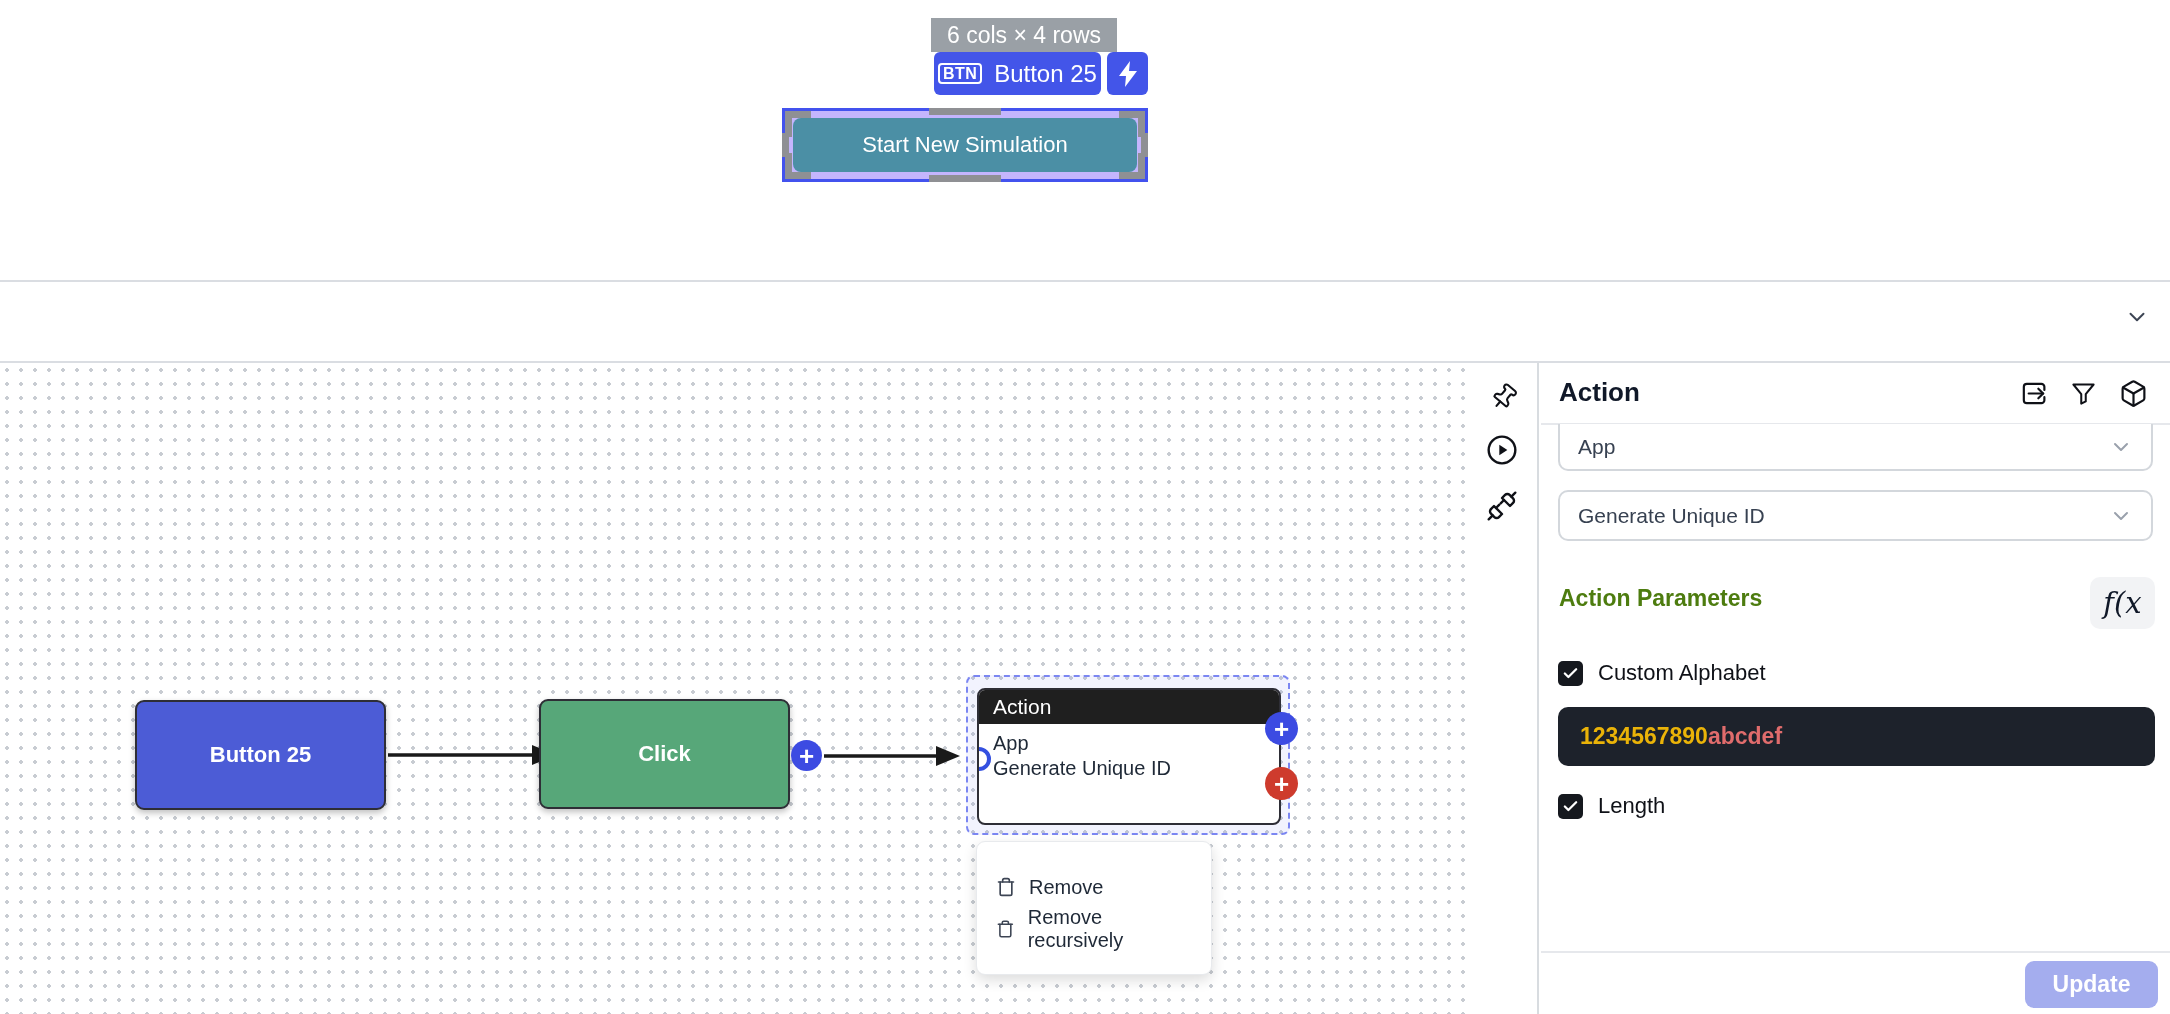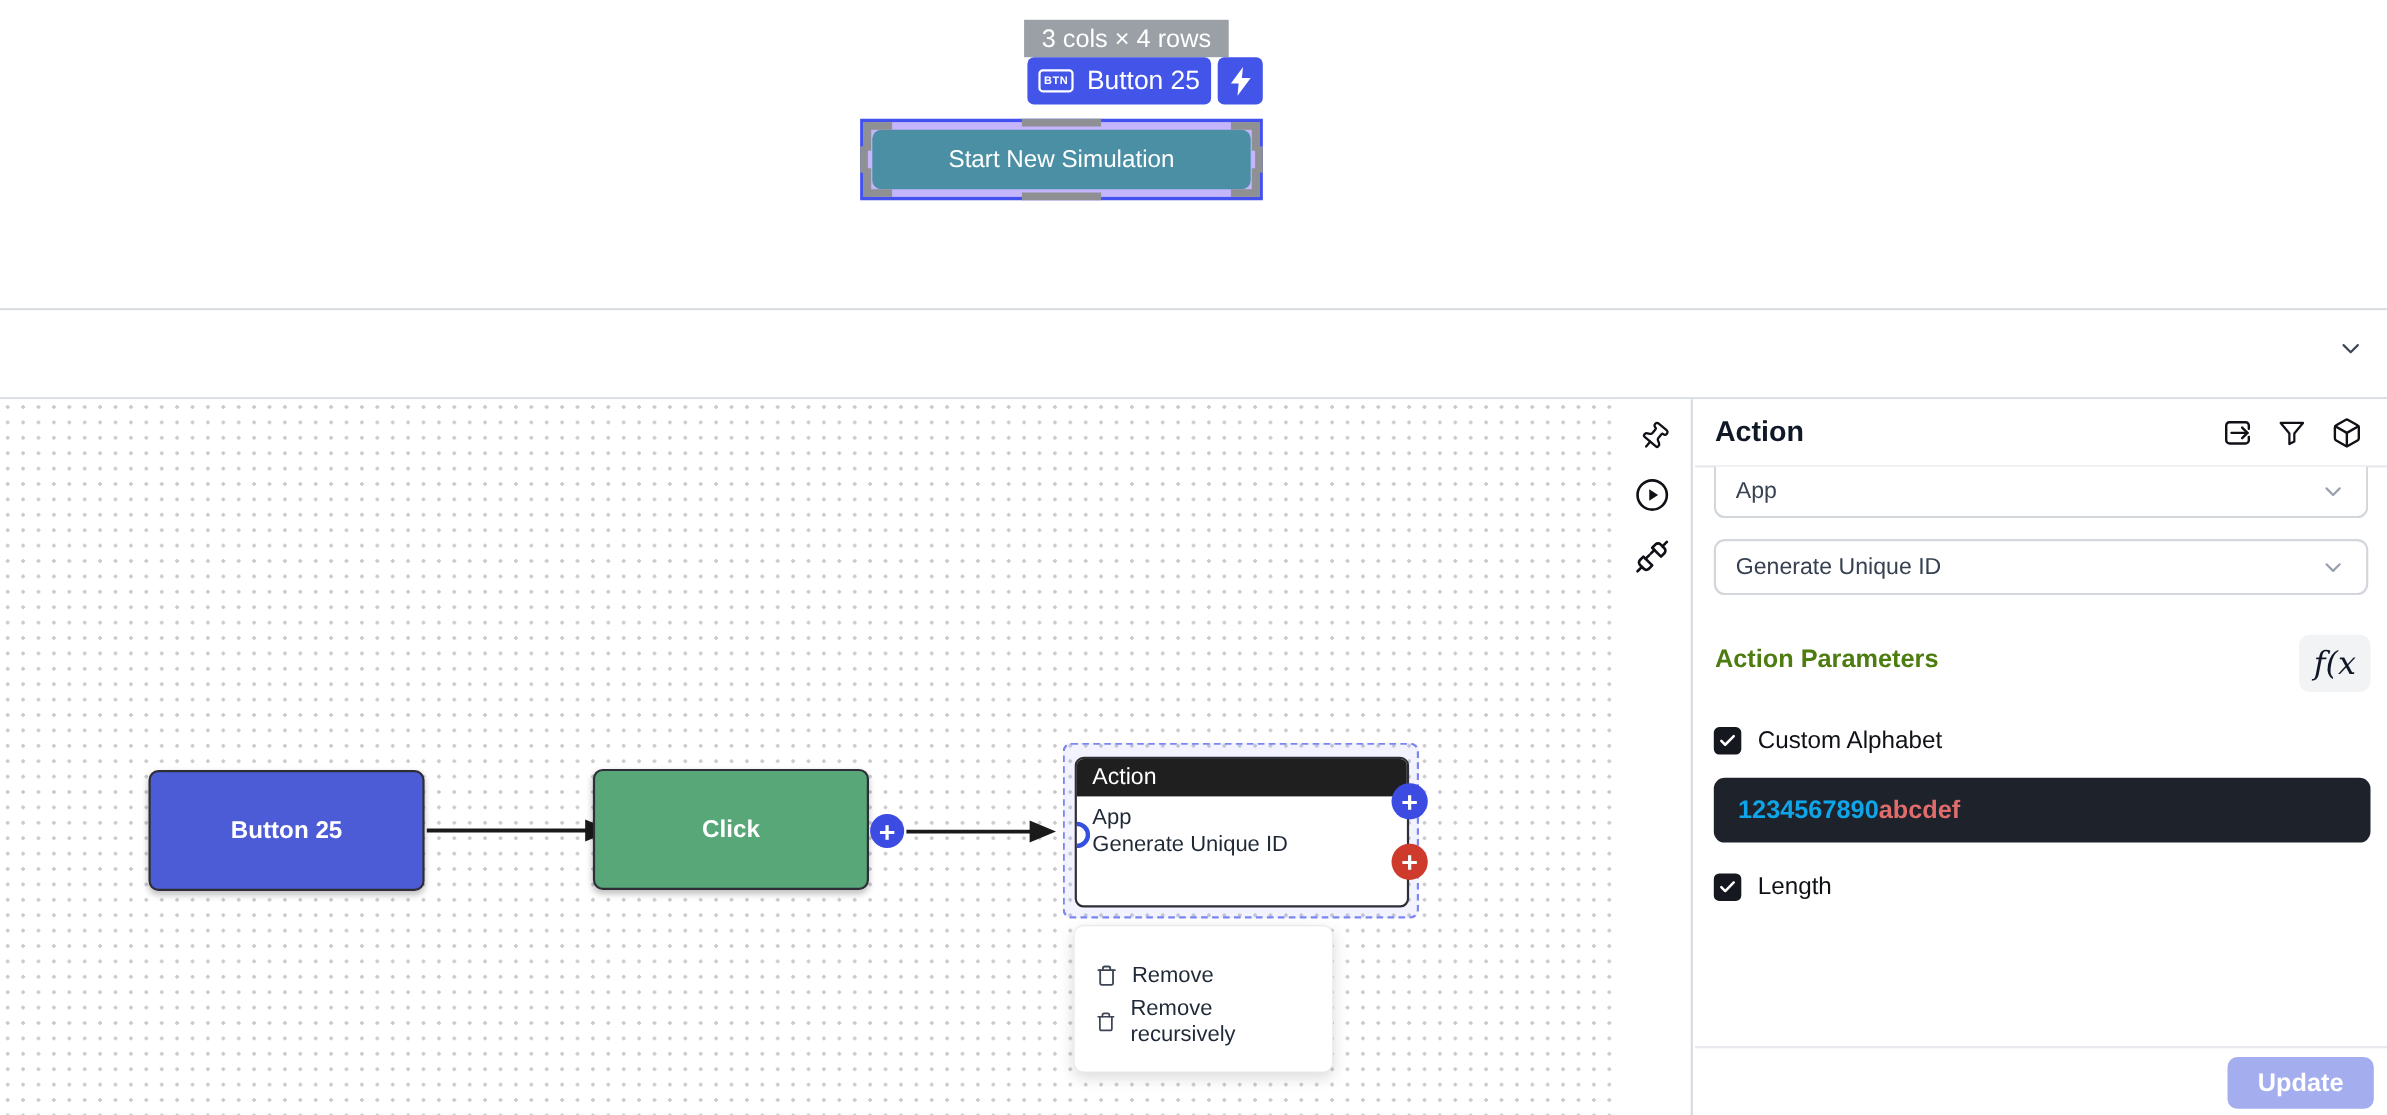--- a/index.html
+++ b/index.html
@@ -6,21 +6,21 @@
   html,body { background:#fff; }
   body { font-family:"Liberation Sans", sans-serif; }
   #app { position:relative; width:2170px; height:1014px; background:#fff; overflow:hidden; }
 
   
   .size-tooltip { position:absolute; left:931px; top:18px; width:186px; height:34px;
     background:#9aa0a6; color:#fff; font-size:23px; display:flex; align-items:center; justify-content:center; }
   .btn-blue { position:absolute; background:#4355e9; border-radius:6px; display:flex; align-items:center;
     justify-content:center; color:#fff; cursor:pointer; }
   .btn-widget { left:934px; top:52px; width:167px; height:43px; gap:12px; font-size:24px; }
-  .btn-badge { width:32px; height:21px; border:2.5px solid #fff; border-radius:4px; font-size:10px;
+  .btn-badge { width:44px; height:21px; border:2.5px solid #fff; border-radius:4px; font-size:16px;
     font-weight:bold; display:flex; align-items:center; justify-content:center; letter-spacing:.5px; }
   .btn-bolt { left:1107px; top:52px; width:41px; height:43px; }
 
   .selection-box { position:absolute; left:782px; top:108px; width:366px; height:74px;
     border:3px solid #4352ee; background:#c4b5fd; }
   .sim-button { position:absolute; left:8px; top:7px; width:344px; height:54px; background:#4b8fa5;
     border-radius:8px; color:#fff; font-size:22px; display:flex; align-items:center; justify-content:center; cursor:pointer; }
   .handle { position:absolute; background:#8f9094; }
   .h-top    { left:50%; top:-3px;  width:72px; height:7px; margin-left:-36px; }
   .h-bottom { left:50%; bottom:-3px; width:72px; height:7px; margin-left:-36px; }
@@ -84,35 +84,35 @@
   .fx-btn { position:absolute; left:551px; top:214px; width:65px; height:52px; background:#f2f3f5;
     border-radius:10px; display:flex; align-items:center; justify-content:center;
     font-family:"DejaVu Serif", serif; font-style:italic; font-size:29px; color:#101828; cursor:pointer;text-align:right; }
 
   .check-row { position:absolute; left:19px; display:flex; align-items:center; gap:15px; }
   .checkbox { width:25px; height:25px; background:#15181e; border-radius:5px; display:flex;
     align-items:center; justify-content:center; cursor:pointer; }
   .check-label { font-size:22px; color:#0f1117; }
   .dark-input { position:absolute; left:19px; width:597px; height:59px; background:#1d222b; border-radius:10px;
     display:flex; align-items:center; padding:0 22px; font-size:23px; font-weight:bold; cursor:text; }
-  .txt-gold { color:#0ea5e9; }
+  .txt-gold { color:#eab308; }
   .txt-red { color:#e06c6c; }
 
   .update-btn { position:absolute; left:486px; top:598px; width:133px; height:47px; background:#a4adee;
     border-radius:9px; color:#fff; font-size:23px; font-weight:bold; display:flex; align-items:center;
     justify-content:center; cursor:pointer; }
 
   svg.icon { display:block; }
 </style>
 </head>
 <body>
 
 <div id="app">
 
-  <div class="size-tooltip">3 cols × 4 rows</div>
+  <div class="size-tooltip">6 cols × 4 rows</div>
 
   <div class="btn-blue btn-widget">
     <span class="btn-badge">BTN</span>
     <span>Button 25</span>
   </div>
 
   <div class="btn-blue btn-bolt">
     <svg class="icon" width="24" height="28" viewBox="0 0 24 28">
       <polygon points="14,1 3,16 10,16 9,27 21,11 13,11" fill="#ffffff"></polygon>
     </svg>

